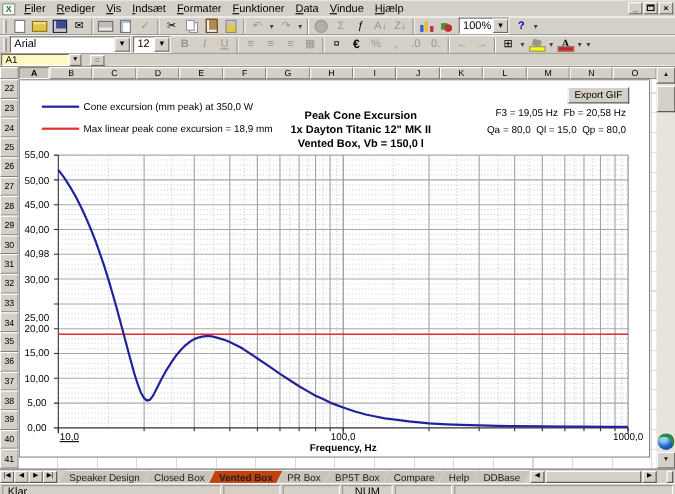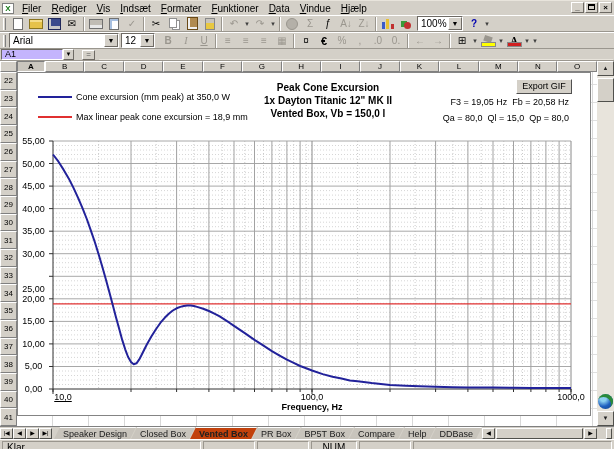--- a/index.html
+++ b/index.html
@@ -51,42 +51,42 @@
   .ic-euro-style { font-weight:bold; font-size:11px; }
   .ic-bold { font-weight:bold; } .ic-italic { font-style:italic; font-family:"Liberation Serif",serif; } .ic-underline { text-decoration:underline; }
   .ic-fill-color::before { content:""; width:8px; height:6px; background:#9a968e; transform:rotate(18deg); margin-bottom:4px; }
   .ic-fill-color::after { content:""; position:absolute; left:2px; bottom:1px; width:13px; height:3px; background:#ffff00; border:1px solid #888; }
   .ic-font-color { font-weight:bold; font-family:"Liberation Serif",serif; }
   .ic-font-color::after { content:""; position:absolute; left:2px; bottom:1px; width:13px; height:3px; background:#d02020; border:1px solid #888; }
   .ic-toolbar-options { width:8px; font-size:7px; color:#404040; }
 
   
   .fbar { height:12px; display:flex; align-items:center; padding:0 1px; border-bottom:1px solid #9a968e; }
-  .namebox { width:62px; height:11px; background:#c4b5fd; border:1px solid; border-color:#6e6a64 #fff #fff #6e6a64; font-size:9px; padding:0 3px; line-height:9px; }
+  .namebox { width:62px; height:11px; background:#fef9c3; border:1px solid; border-color:#6e6a64 #fff #fff #6e6a64; font-size:9px; padding:0 3px; line-height:9px; }
   .namedd { width:11px; height:11px; border:1px solid; border-color:#fff #6e6a64 #6e6a64 #fff; background:#d4d0c8; font-size:6px; text-align:center; line-height:9px; }
   .eqbtn { width:13px; height:10px; margin-left:8px; border:1px solid; border-color:#fff #6e6a64 #6e6a64 #fff; background:#d4d0c8; font-size:8px; text-align:center; line-height:8px; color:#555; }
   .fedit { flex:1; height:11px; margin-left:4px; background:#d4d0c8; border-bottom:1px solid #e8e4dc; }
 
   
   .gridwrap { position:relative; height:365px; }
   .heads { display:flex; height:11px; margin-right:17px; }
   .corner { width:17px; height:11px; flex:none; border:1px solid; border-color:#fff #808080 #808080 #fff; background:#d4d0c8; }
   .colhead { flex:1; height:11px; border:1px solid; border-color:#fff #808080 #808080 #fff; background:#d4d0c8; font-size:8px; text-align:center; line-height:9px; }
   .colhead.first { flex:none; width:28px; }
   .colhead.sel { border-color:#808080 #fff #fff #808080; background:#cac6be; font-weight:bold; }
   .sheetbody { position:absolute; left:0; top:11px; right:17px; bottom:0; }
   .rowheads { position:absolute; left:0; top:0; width:17px; bottom:0; display:flex; flex-direction:column; }
   .rowhead { flex:1; border:1px solid; border-color:#fff #808080 #808080 #fff; background:#d4d0c8; font-size:8px; text-align:center; display:flex; align-items:center; justify-content:center; }
   .sheet-main { position:absolute; left:17px; top:0; right:0; bottom:0; background:
       repeating-linear-gradient(90deg, transparent 0 35px, #d8d8d8 35px 36px),
       repeating-linear-gradient(0deg, transparent 0 17px, #e0e0e0 17px 18px), #fff; }
 
   
   .chart { position:absolute; left:0; top:0; width:574px; height:344px; background:#fff; border:1px solid #848484; }
-  .charttitle { position:absolute; left:170px; top:8px; width:280px; text-align:center; font-weight:bold; font-size:10px; line-height:13px; }
+  .charttitle { position:absolute; left:170px; top:26px; width:280px; text-align:center; font-weight:bold; font-size:10px; line-height:13px; }
   .legend { position:absolute; left:20px; top:14px; }
   .lgrow { display:flex; align-items:center; height:20px; }
   .lgline { width:34px; height:2px; flex:none; }
   .lgtext { font-size:9px; margin-left:4px; white-space:nowrap; }
   .exportbtn { position:absolute; left:498px; top:6px; width:56px; height:15px; border:1px solid; border-color:#fff #505050 #505050 #fff; background:#d4d0c8; font-size:9px; text-align:center; line-height:13px; }
   .stats { position:absolute; right:21px; top:24px; text-align:right; }
   .statline { font-size:9px; height:16px; white-space:pre; }
   .ylab { position:absolute; left:0; width:31px; text-align:center; font-size:9px; }
   .xlab { position:absolute; top:319px; width:50px; text-align:center; font-size:9px; }
   .freqlabel { position:absolute; left:234px; top:329px; width:120px; text-align:center; font-size:9px; font-weight:bold; }
@@ -428,21 +428,21 @@
                 <line x1="31" y1="90.5" x2="35" y2="90.5" stroke="#303030" stroke-width="1"></line>
                 <line x1="31" y1="68.0" x2="35" y2="68.0" stroke="#303030" stroke-width="1"></line>
                 <polyline points="35.0,230.8 553.0,230.8" fill="none" stroke="#e03030" stroke-width="1.3" stroke-linejoin="round"></polyline>
                 <polyline points="35.0,81.5 40.5,88.7 45.7,96.9 50.7,105.4 55.5,114.9 60.1,124.8 64.5,135.2 68.8,146.0 72.8,157.3 76.8,169.0 80.6,181.2 84.3,193.8 87.9,206.4 91.3,219.1 94.7,231.7 97.9,243.9 101.1,255.6 104.2,266.9 107.2,276.3 110.1,284.0 113.0,288.9 115.7,291.2 118.5,290.3 121.1,286.7 123.7,281.7 128.7,271.8 133.5,263.2 138.1,256.0 142.5,249.7 146.7,244.8 150.8,240.7 154.8,237.5 158.6,235.3 162.3,233.9 165.8,233.0 169.3,232.6 172.7,232.6 175.9,233.0 179.1,233.9 185.2,235.7 190.9,238.0 196.4,240.7 201.7,243.4 206.7,246.6 211.4,249.7 216.0,252.9 226.8,260.1 236.5,266.9 245.5,272.7 253.9,278.1 261.6,282.6 268.9,286.7 275.7,289.8 282.1,293.0 288.2,295.3 294.0,297.5 304.7,301.1 314.5,303.8 323.5,305.6 331.8,307.4 339.6,308.3 353.7,310.1 372.0,311.9 387.7,312.8 401.5,313.3 417.6,313.7 434.9,314.2 449.9,314.4 475.0,314.6 495.5,314.8 512.9,314.9 534.7,315.0 553.0,315.1" fill="none" stroke="#22229a" stroke-width="2" stroke-linejoin="round"></polyline>
               </svg></div>
           <div id="ylabels">
               <span class="ylab" style="top: 63px;">55,00</span>
               <span class="ylab" style="top: 85.5455px;">50,00</span>
               <span class="ylab" style="top: 108.091px;">45,00</span>
               <span class="ylab" style="top: 130.636px;">40,00</span>
-              <span class="ylab" style="top: 153.182px;">35,00</span>
+              <span class="ylab" style="top: 153.182px;">40,98</span>
               <span class="ylab" style="top: 175.727px;">30,00</span>
               <span class="ylab" style="top: 211px;">25,00</span>
               <span class="ylab" style="top: 220.818px;">20,00</span>
               <span class="ylab" style="top: 243.364px;">15,00</span>
               <span class="ylab" style="top: 265.909px;">10,00</span>
               <span class="ylab" style="top: 288.455px;">5,00</span>
               <span class="ylab" style="top: 311px;">0,00</span>
             </div>
           <div id="xlabels">
               <span class="xlab" style="left: 20px; text-decoration: underline;">10,0</span>

